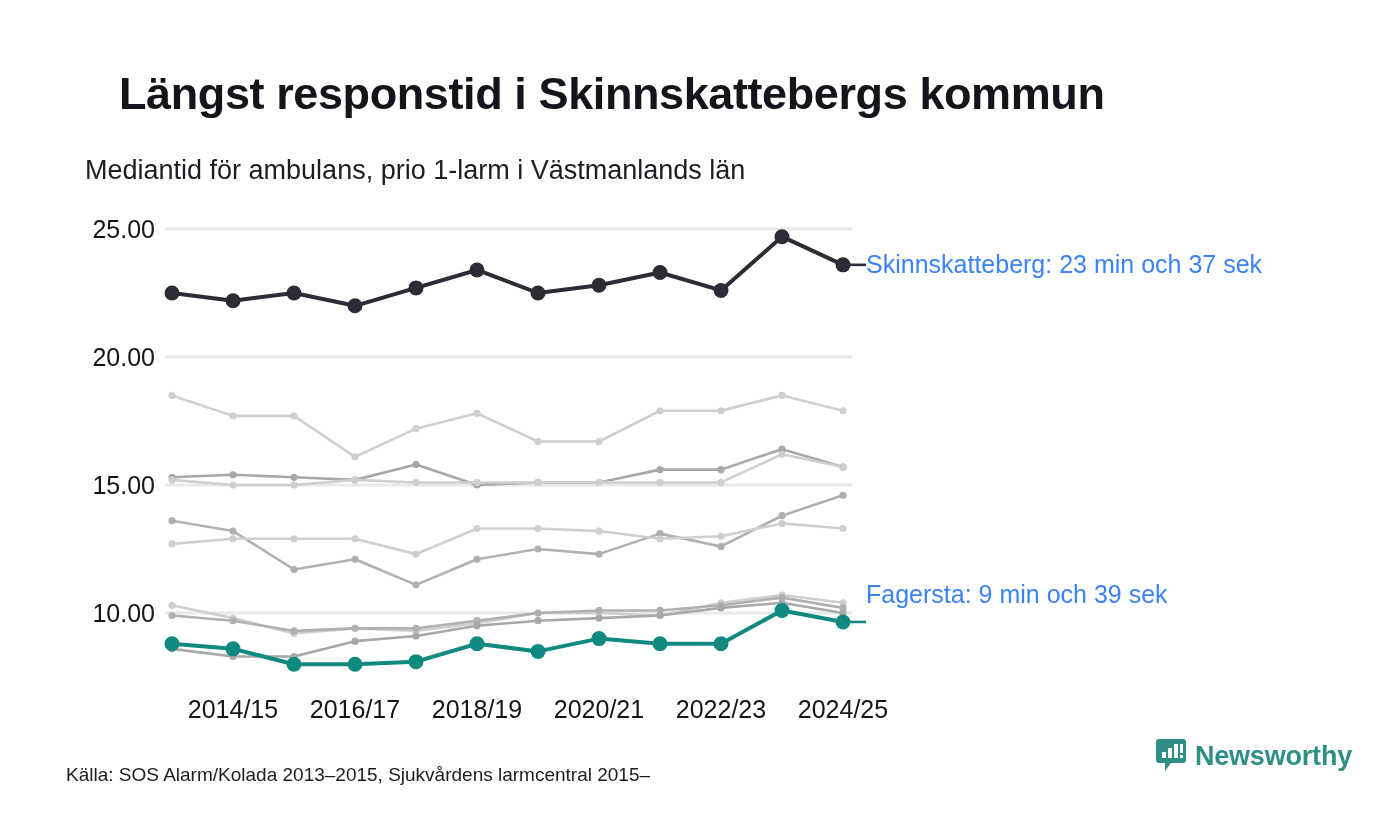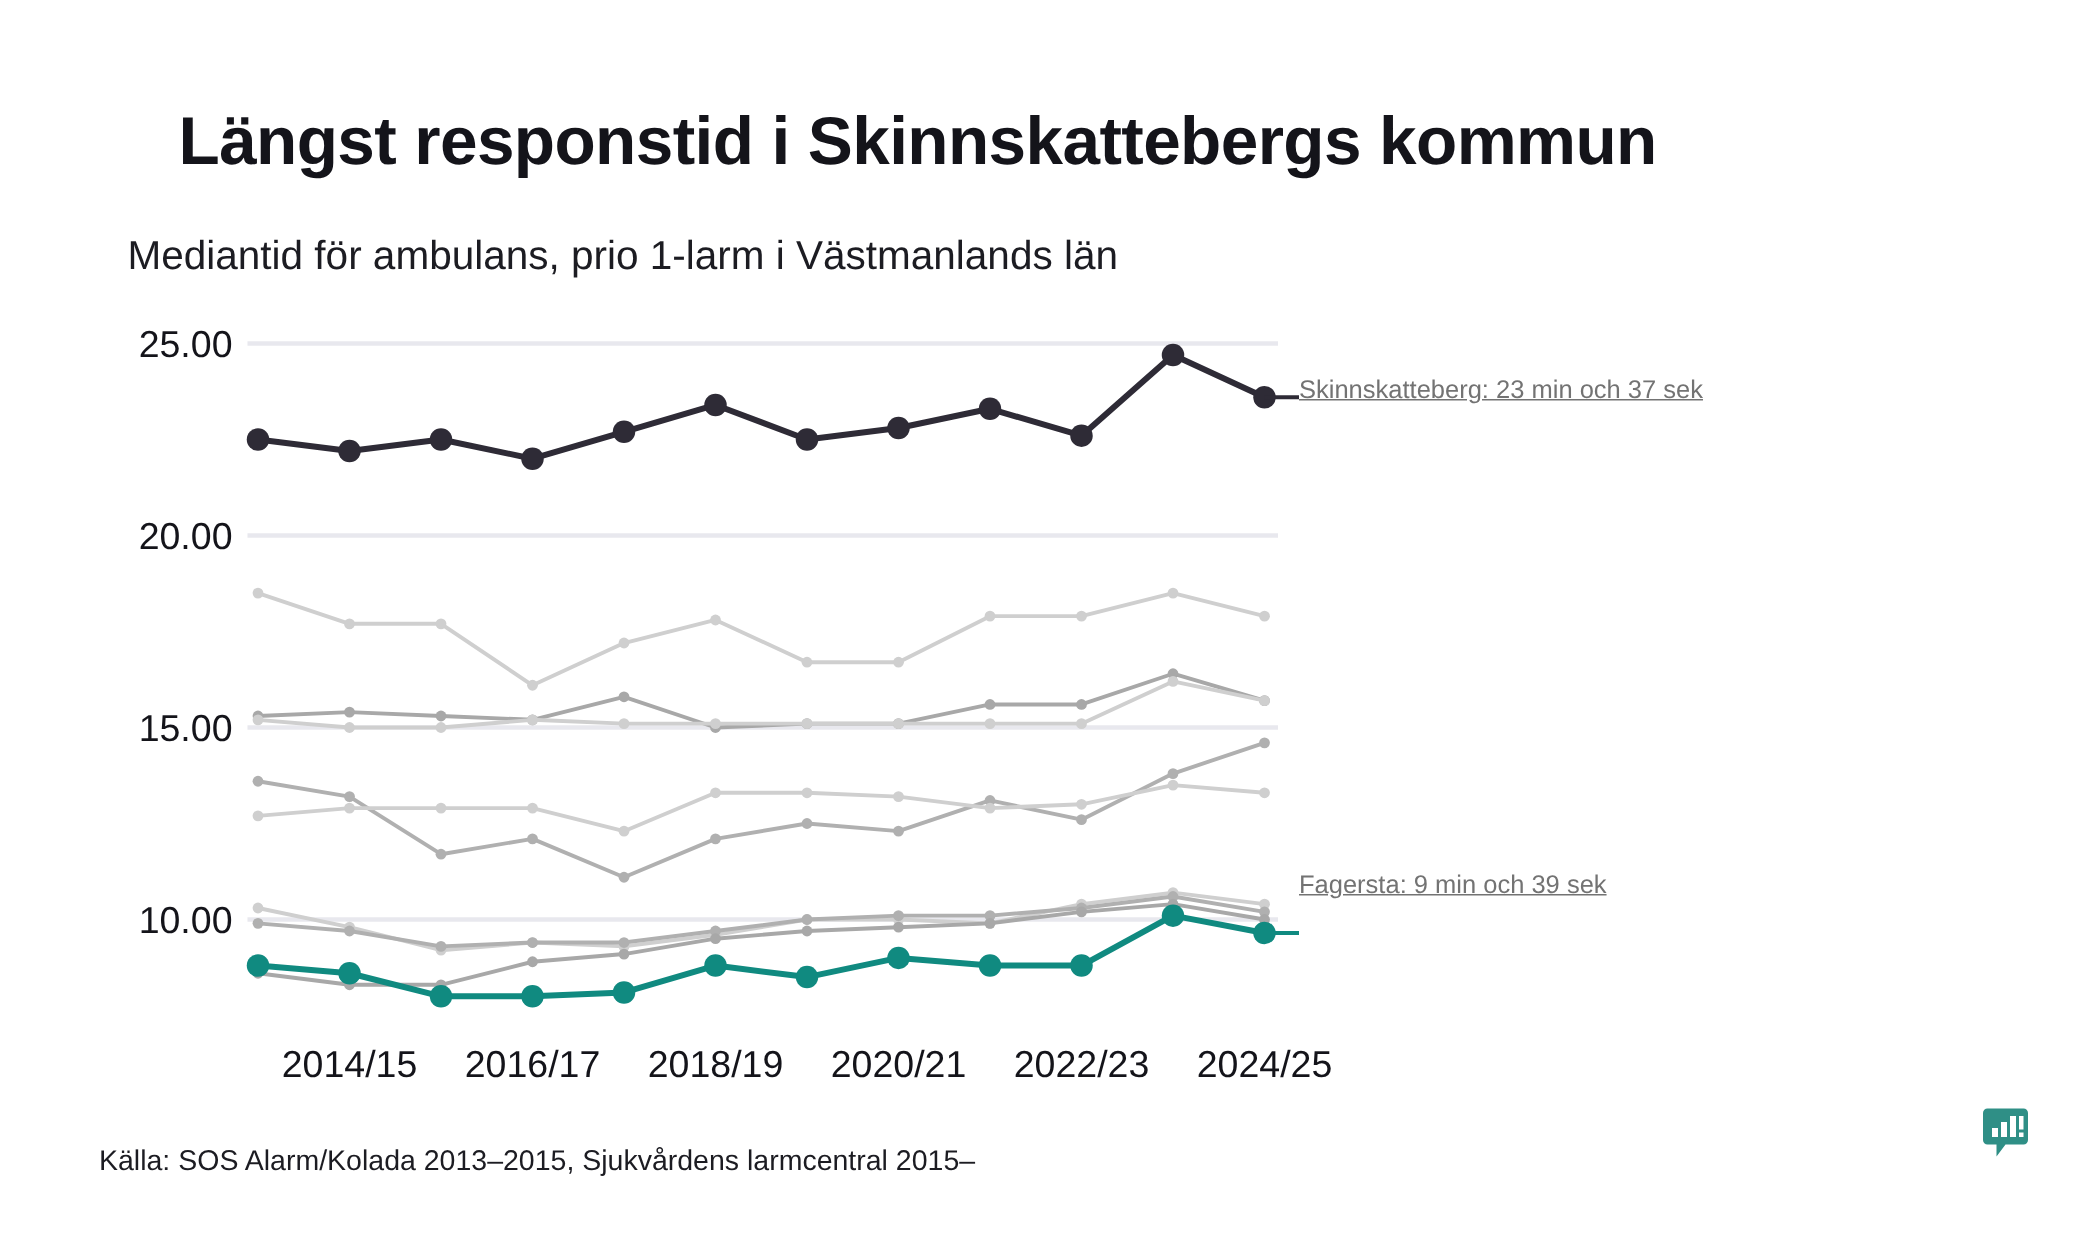--- a/index.html
+++ b/index.html
@@ -64,24 +64,23 @@
     gap: 9px;
   }
   .logo-text {
     font-size: 27px;
     font-weight: bold;
     color: #2f8f86;
     letter-spacing: -0.2px;
   }
   .annot {
     position: absolute;
-    font-size: 17px;
-    color: #737373;
-    white-space: nowrap;
-    text-decoration: underline;
+    font-size: 25px;
+    color: #3b82f6;
+    white-space: nowrap;
   }
   .annot.top { left: 866px; top: 250px; }
   .annot.bottom { left: 866px; top: 580px; }
   svg text { font-family: "Liberation Sans", sans-serif; }
   .ytick { font-size: 25px; fill: #14141a; }
   .xtick { font-size: 25px; fill: #14141a; }
 </style>
 </head>
 <body>
 
@@ -256,15 +255,16 @@
 
   <div class="logo">
     <svg width="30" height="36" viewBox="0 0 30 36">
       <path d="M3 1 H27 A3 3 0 0 1 30 4 V22 A3 3 0 0 1 27 25 H15 L9 33 V25 H3 A3 3 0 0 1 0 22 V4 A3 3 0 0 1 3 1 Z" fill="#2f8f86"></path>
       <rect x="6" y="14" width="4" height="6" fill="#ffffff"></rect>
       <rect x="12" y="10" width="4" height="10" fill="#ffffff"></rect>
       <rect x="18" y="6" width="4" height="14" fill="#ffffff"></rect>
       <rect x="24" y="6" width="3" height="9" fill="#ffffff"></rect>
       <rect x="24" y="17" width="3" height="3" fill="#ffffff"></rect>
     </svg>
+    <span class="logo-text">Newsworthy</span>
   </div>
 
 </div>
 
 </body></html>

